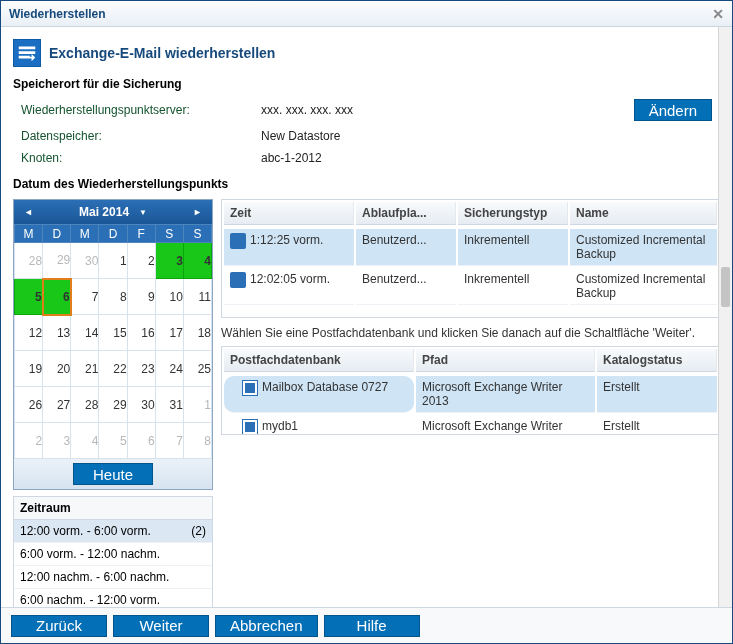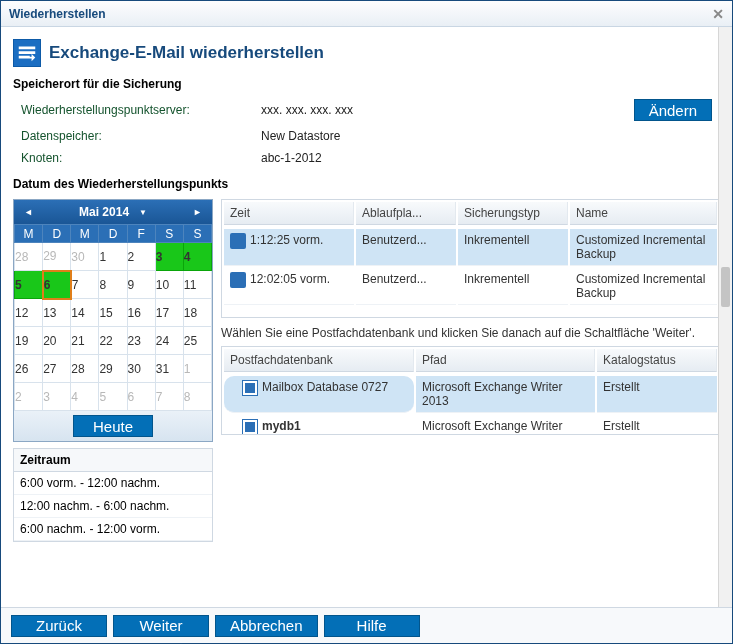--- a/index.html
+++ b/index.html
@@ -2,50 +2,50 @@
 <html><head>
 <meta charset="utf-8">
 <style>
 *{box-sizing:border-box;margin:0;padding:0;font-family:Arial,Helvetica,sans-serif;font-size:12px}
 body{background:#fff;width:733px;height:644px;overflow:hidden}
 .dialog{width:733px;height:644px;border:1px solid #174a7c;display:flex;flex-direction:column}
 .titlebar{height:26px;background:linear-gradient(#fdfdfe,#e9eff5);border-bottom:1px solid #c9d6e3;display:flex;align-items:center;padding:0 8px;color:#174a7c;font-weight:bold}
 .titlebar .close{margin-left:auto;color:#888;font-size:14px;cursor:pointer}
 .content{flex:1;padding:12px;display:flex;flex-direction:column;overflow:hidden}
 .hdr{display:flex;align-items:center;gap:8px;margin-bottom:10px}
-.hdr h1{font-size:17px;color:#174a7c;font-weight:bold}
+.hdr h1{font-size:14px;color:#174a7c;font-weight:bold}
 .icon-box{width:28px;height:28px;background:#1b6ec2;border:1px solid #0d5aa7;display:flex;align-items:center;justify-content:center}
 .icon-box svg{width:22px;height:22px;fill:#fff}
 .section-title{font-weight:bold;margin-bottom:8px}
 .kv-grid{display:grid;grid-template-columns:240px 1fr auto;row-gap:8px;margin:0 8px 12px 8px;align-items:center}
 .kv-label{color:#14532d}
 .kv-val{color:#222}
 .btn{background:#036fb7;border:1px solid #02558c;color:#fff;height:22px;display:inline-flex;align-items:center;justify-content:center;padding:0 14px;cursor:pointer;font-size:15px}
 .main-cols{display:flex;gap:8px;flex:1;min-height:0}
 .left-col{width:200px;display:flex;flex-direction:column}
 .right-col{flex:1;display:flex;flex-direction:column;min-width:0}
 .calendar{border:1px solid #8ba7c4;background:#fff}
 .cal-head{background:linear-gradient(#2b6fb6,#1a5696);color:#fff;display:flex;align-items:center;justify-content:center;height:24px;gap:6px;position:relative}
 .cal-head .nav{position:absolute;font-size:9px;cursor:pointer;padding:2px 6px}
 .cal-head .prev{left:4px}.cal-head .next{right:4px}
 .cal-head .month{font-weight:bold}
 .cal-head .dd{font-size:8px;margin-left:4px}
 table.cal{width:100%;border-collapse:collapse}
 table.cal th{background:#2b6fb6;color:#fff;font-weight:normal;height:18px;border:1px solid #4d84bd}
-table.cal td{text-align:left;height:28px;border:1px solid #d8e2ec;color:#333;cursor:pointer}
+table.cal td{text-align:right;height:36px;border:1px solid #d8e2ec;color:#333;cursor:pointer}
 table.cal td.other{color:#b8b8b8}
 table.cal td.marked{background:#19c719;border:1px solid #0aa50a;font-weight:bold}
 table.cal td.sel{border:2px solid #e07e1a}
 .cal-foot{background:linear-gradient(#eaf1f8,#d7e4f0);padding:4px;text-align:center}
 .period{border:1px solid #cfd8e2;margin-top:6px}
 .period-head{font-weight:bold;padding:4px 6px;border-bottom:1px solid #cfd8e2;background:#f6f8fa}
 .period-row{padding:4px 6px;cursor:pointer;border-bottom:1px solid #eef2f6;display:flex;justify-content:space-between}
 .period-row.sel{background:#dbe7f3}
 .grid{border:1px solid #cfd8e2}
-.grid thead th{background:linear-gradient(#f8fafc,#e6ecf2);border-bottom:1px solid #cfd8e2;border-right:1px solid #e3e9ef;text-align:left;padding:4px 6px;font-weight:normal;color:#444}
+.grid thead th{background:linear-gradient(#f8fafc,#e6ecf2);border-bottom:1px solid #cfd8e2;border-right:1px solid #e3e9ef;text-align:left;padding:4px 6px;font-weight:bold;color:#444}
 .grid tbody td{padding:4px 6px;border-bottom:1px solid #eef2f6;color:#333;vertical-align:top}
 .grid tbody tr.sel td{background:#cfe4f5}
 .grid-wrap{border:1px solid #cfd8e2}
 .grid-body{height:90px;overflow:auto}
 .db-icon{width:16px;height:16px;display:inline-flex;vertical-align:middle;margin-right:4px;background:#fff;border:1px solid #2b6fb6;position:relative}
 .db-icon::after{content:'';position:absolute;inset:2px;background:#2b6fb6}
 .rec-icon{width:16px;height:16px;display:inline-flex;vertical-align:middle;margin-right:4px;background:#2b6fb6;border-radius:2px}
 .hint{margin:8px 0 6px 0;color:#333}
 .footer{height:36px;border-top:1px solid #cfd8e2;display:flex;align-items:center;justify-content:flex-start;gap:6px;padding:0 10px;background:#f7f9fb}
 .footer .btn{min-width:96px}
@@ -165,20 +165,24 @@
                   <td class="other">8</td>
                 </tr>
               </tbody>
             </table>
           <div class="cal-foot"><span class="btn" style="min-width:80px">Heute</span></div>
         </div>
 
         <div class="period">
           <div class="period-head">Zeitraum</div>
           <div id="period-rows">
+              <div class="period-row sel">
+                <span>12:00 vorm. - 6:00 vorm.</span>
+                <span>(2)</span>
+              </div>
               <div class="period-row">
                 <span>6:00 vorm. - 12:00 nachm.</span>
               </div>
               <div class="period-row">
                 <span>12:00 nachm. - 6:00 nachm.</span>
               </div>
               <div class="period-row">
                 <span>6:00 nachm. - 12:00 vorm.</span>
               </div>
             </div>
@@ -253,21 +257,21 @@
                   <col>
                   <col style="width:120px">
                 </colgroup>
               <tbody id="db-rows">
                   <tr class="sel">
                     <td style="padding-left: 18px; border-radius: 10px;"><span class="db-icon"></span><span>Mailbox Database 0727</span></td>
                     <td>Microsoft Exchange Writer 2013</td>
                     <td>Erstellt</td>
                   </tr>
                   <tr>
-                    <td style="padding-left: 18px; font-weight: bold;"><span class="db-icon"></span><span>mydb1</span></td>
+                    <td style="padding-left: 18px;"><span class="db-icon"></span><span>mydb1</span></td>
                     <td>Microsoft Exchange Writer 2013</td>
                     <td>Erstellt</td>
                   </tr>
                 </tbody>
             </table>
           </div>
         </div>
       </div>
     </div>
   </div>

